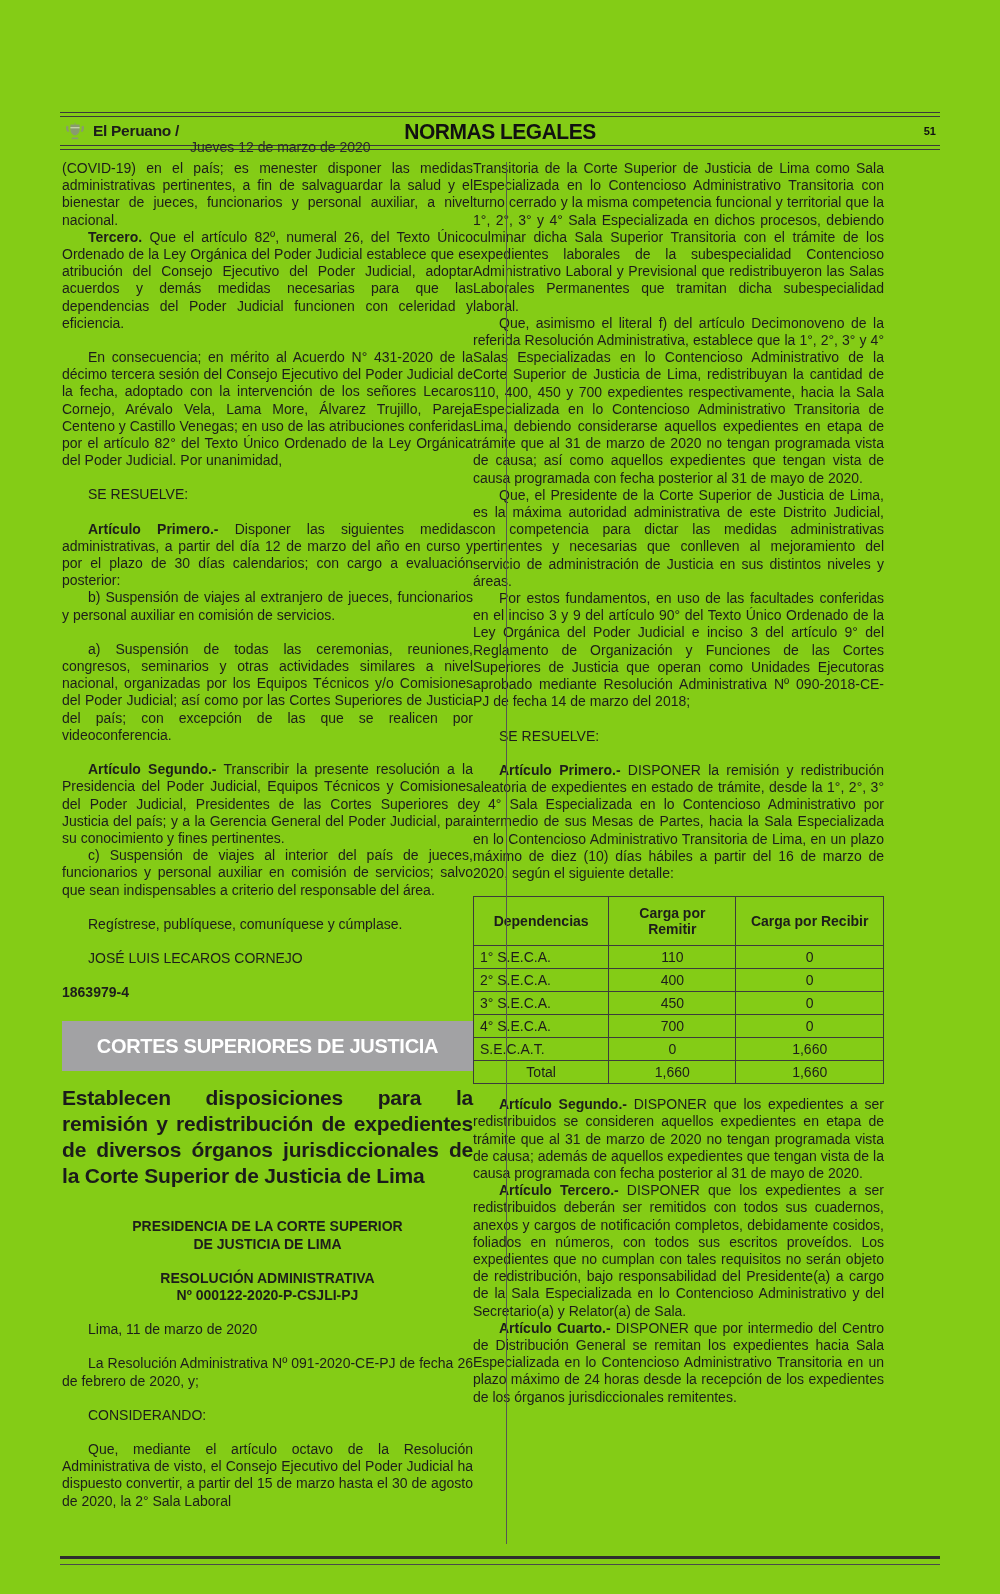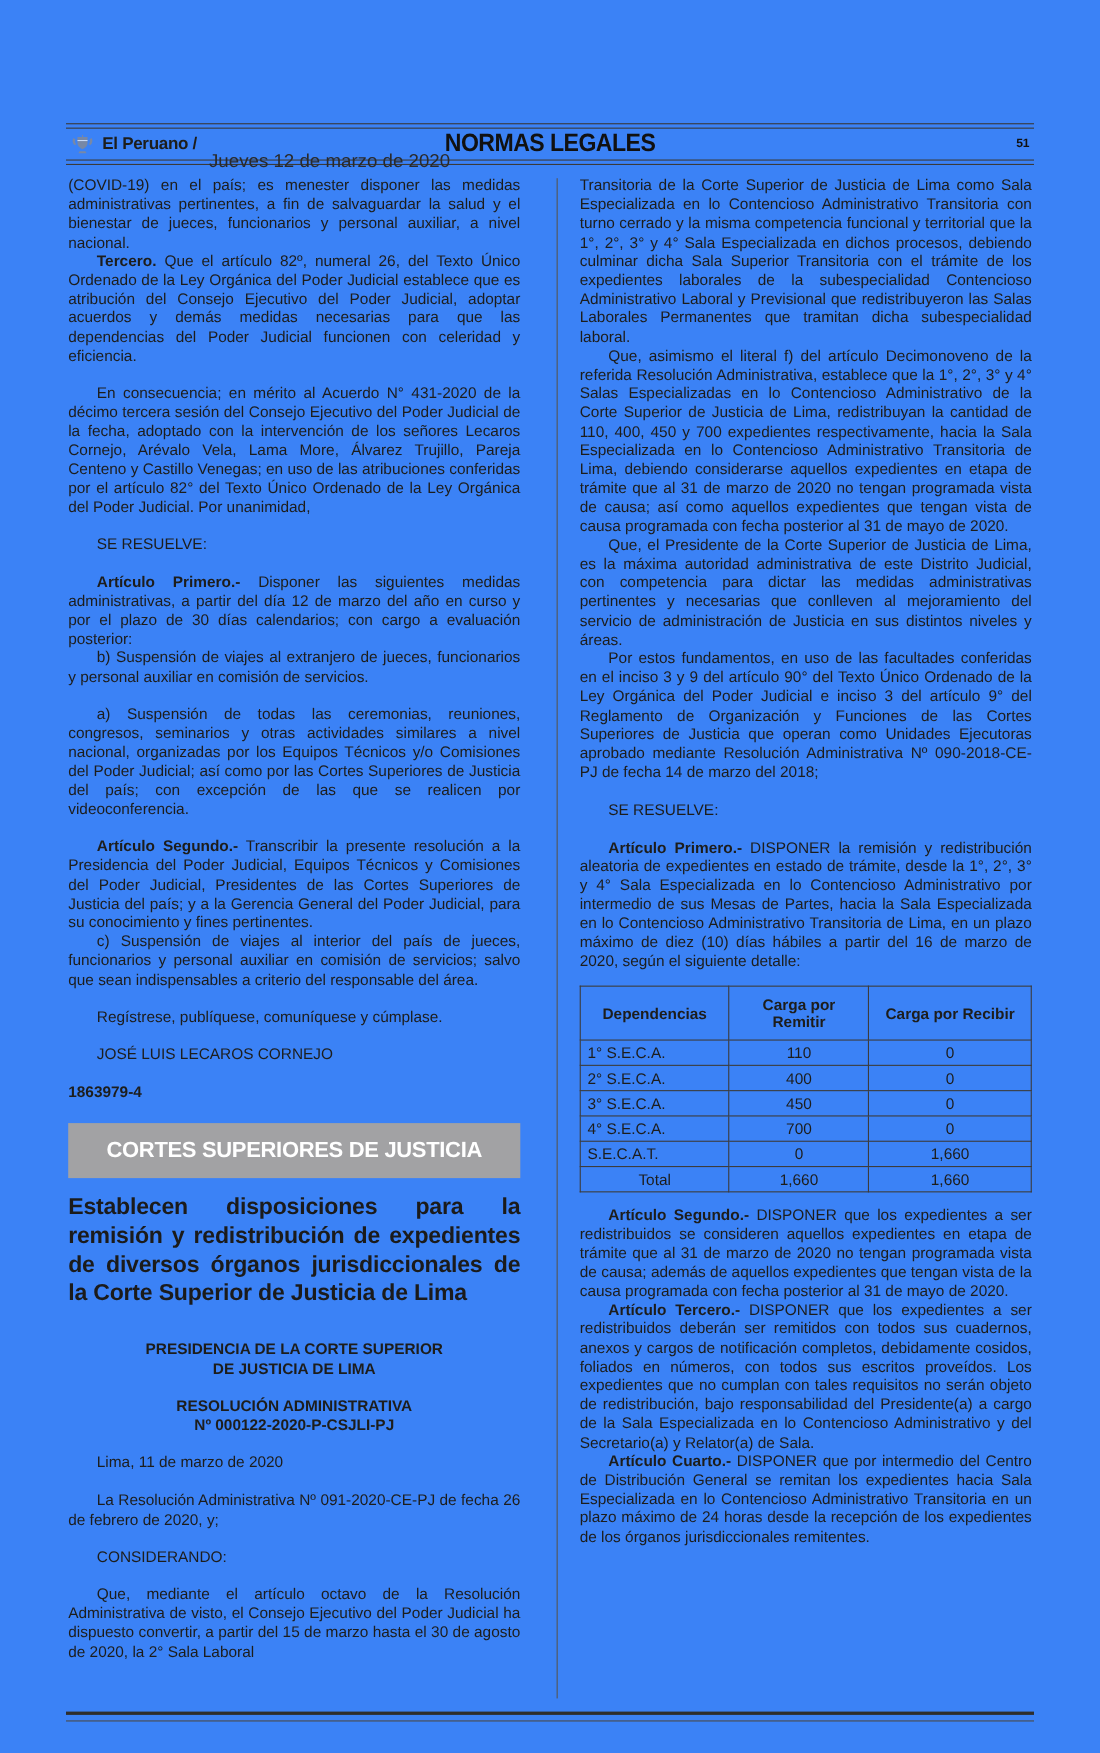--- a/index.html
+++ b/index.html
@@ -1,36 +1,36 @@
 <!DOCTYPE html>
 <html><head>
 <meta charset="utf-8">
 <style>
   html,body{margin:0;padding:0;background:#e8e8e8;}
   .page{
     position:relative;width:1000px;height:1594px;margin:0 auto;
-    background:#3b82f6;color:#1d1d1b;overflow:hidden;
+    background:#84cc16;color:#1d1d1b;overflow:hidden;
     font-family:"Liberation Sans", sans-serif;
   }
   
   .masthead{position:relative;margin:112px 60px 0;}
   .rule-double{height:3px;border-top:1.5px solid #3a3a3a;border-bottom:1.5px solid #3a3a3a;}
   .mh-bar{position:relative;display:flex;align-items:center;height:28px;padding:0 4px;}
   .brand-group{display:flex;align-items:center;gap:7px;}
   .coat{width:22px;height:22px;opacity:.75;}
   .brand{font-weight:bold;font-size:15.5px;letter-spacing:-0.3px;}
-  .issue-date{font-size:17px;color:#2a2a2a;margin-left:4px;margin-top:32px;}
+  .issue-date{font-size:14px;color:#2a2a2a;margin-left:4px;margin-top:32px;}
   .section-title{
     position:absolute;left:0;right:0;text-align:center;
     font-weight:bold;font-size:21px;letter-spacing:-0.5px;
     transform:scaleY(1.08);color:#111;
   }
   .page-number{margin-left:auto;font-weight:bold;font-size:11px;color:#111;}
   
-  .columns{position:relative;display:flex;justify-content:space-between;margin:10px 62px 0;min-height:1390px;}
+  .columns{position:relative;display:flex;justify-content:flex-start;margin:10px 62px 0;min-height:1390px;}
   .col{width:411px;font-size:14px;line-height:17.2px;text-align:justify;}
   .col-divider{position:absolute;left:444px;top:2px;height:1382px;width:1px;background:#555;}
   
   .para{margin:0;}
   .indent{text-indent:26px;}
   .gap{margin-top:17px;}
   .b{font-weight:bold;}
   .center{text-align:center;}
   .lines{line-height:17.2px;}
   .lines.pad-left div{padding-left:26px;text-align:left;}

